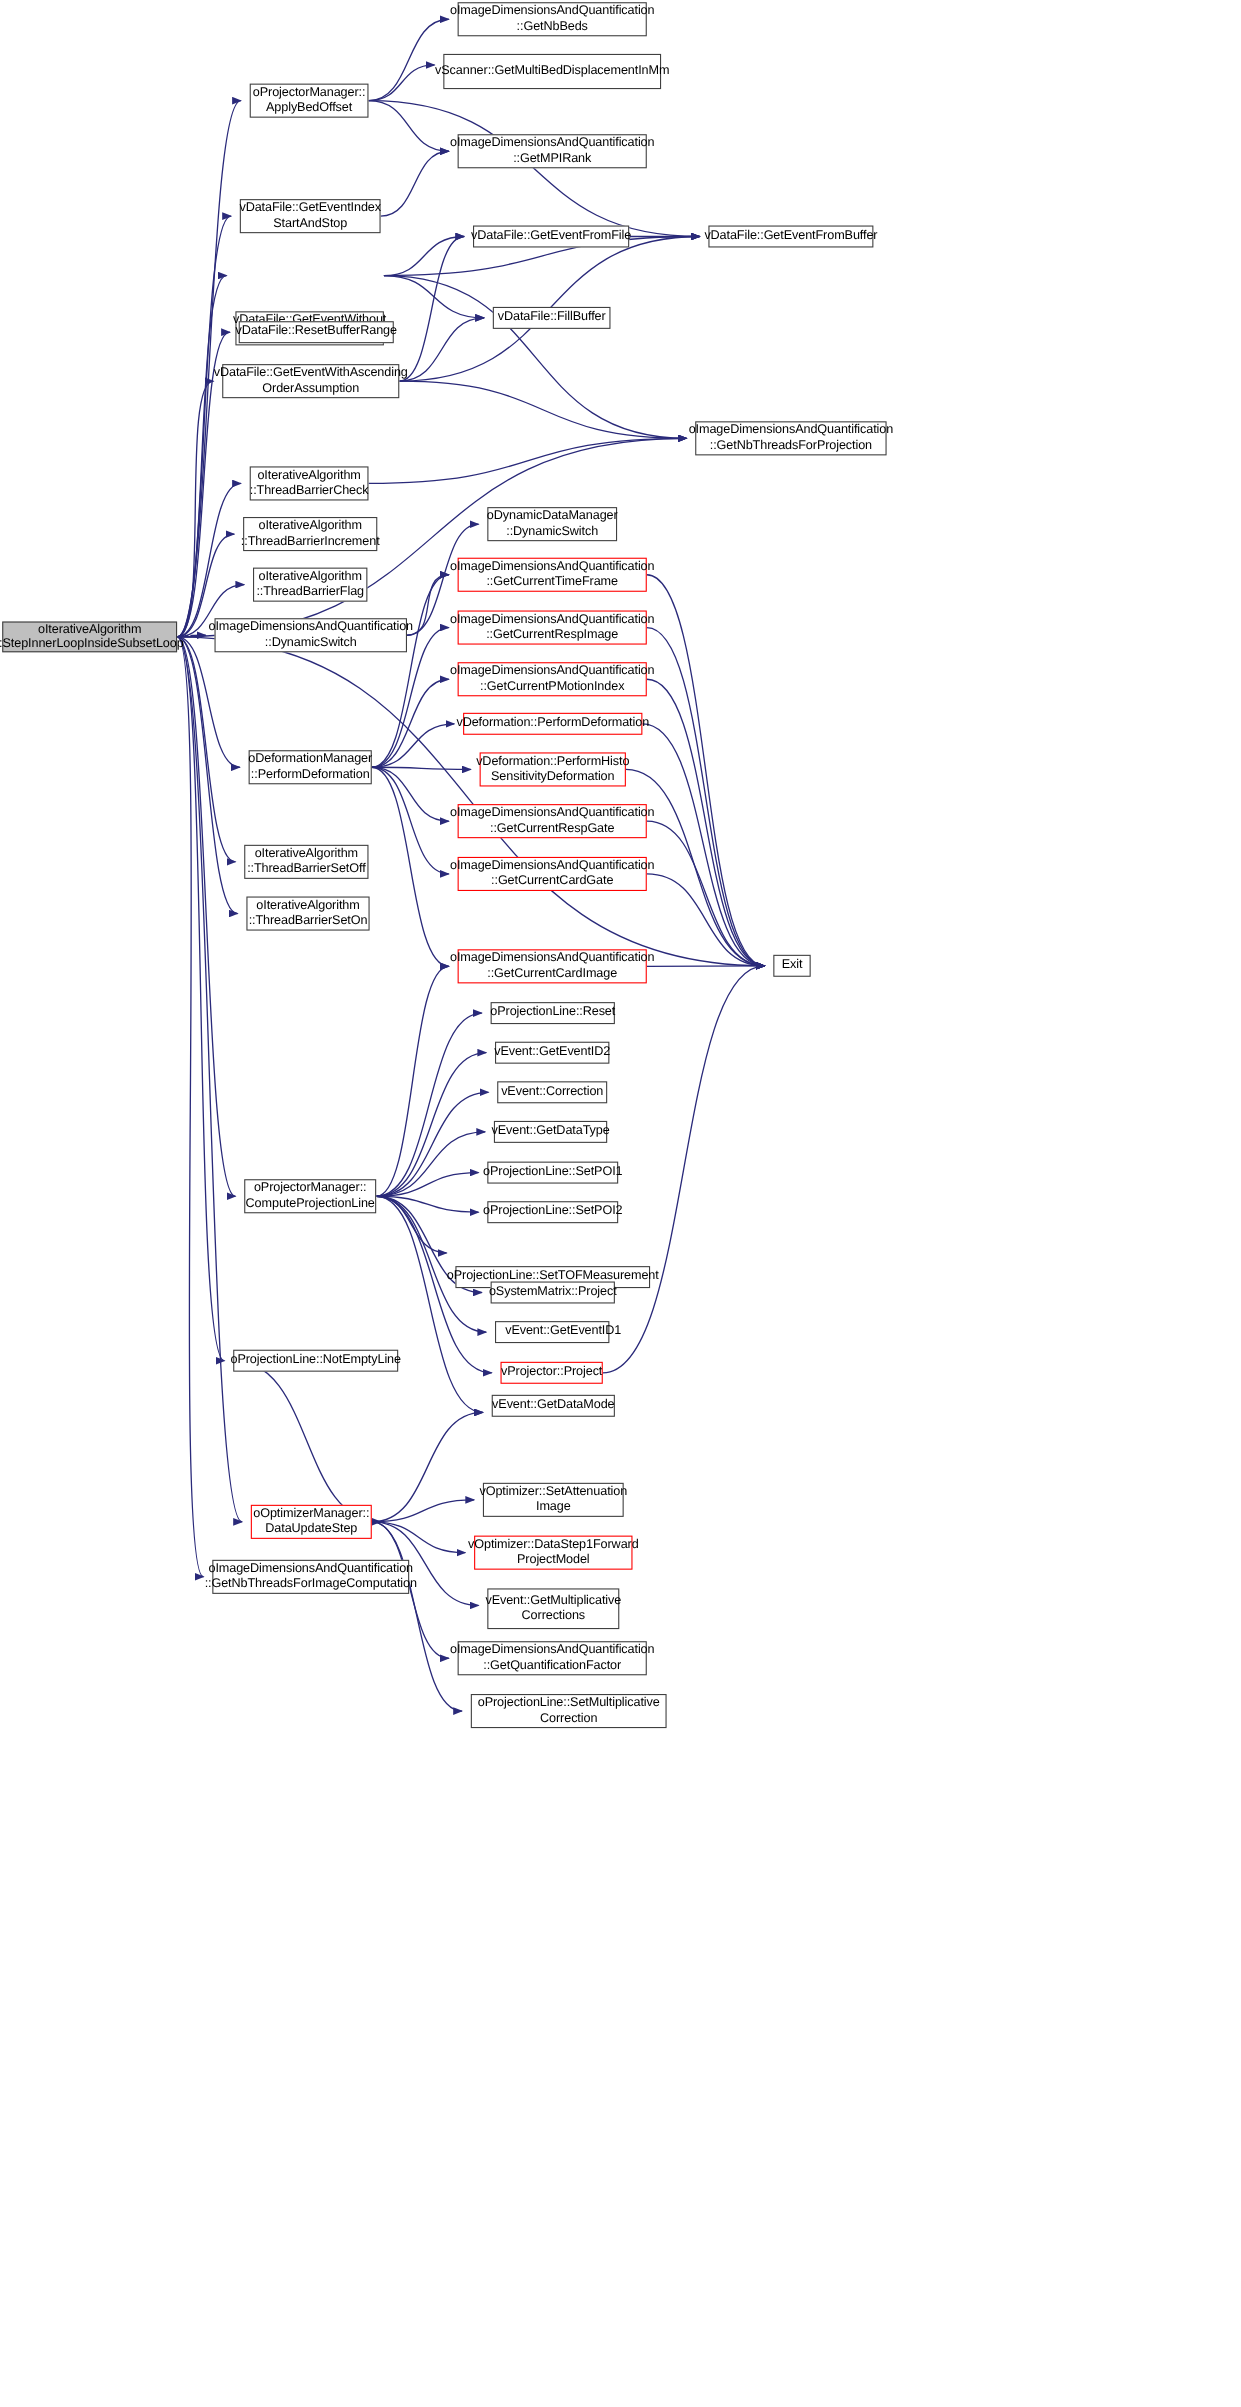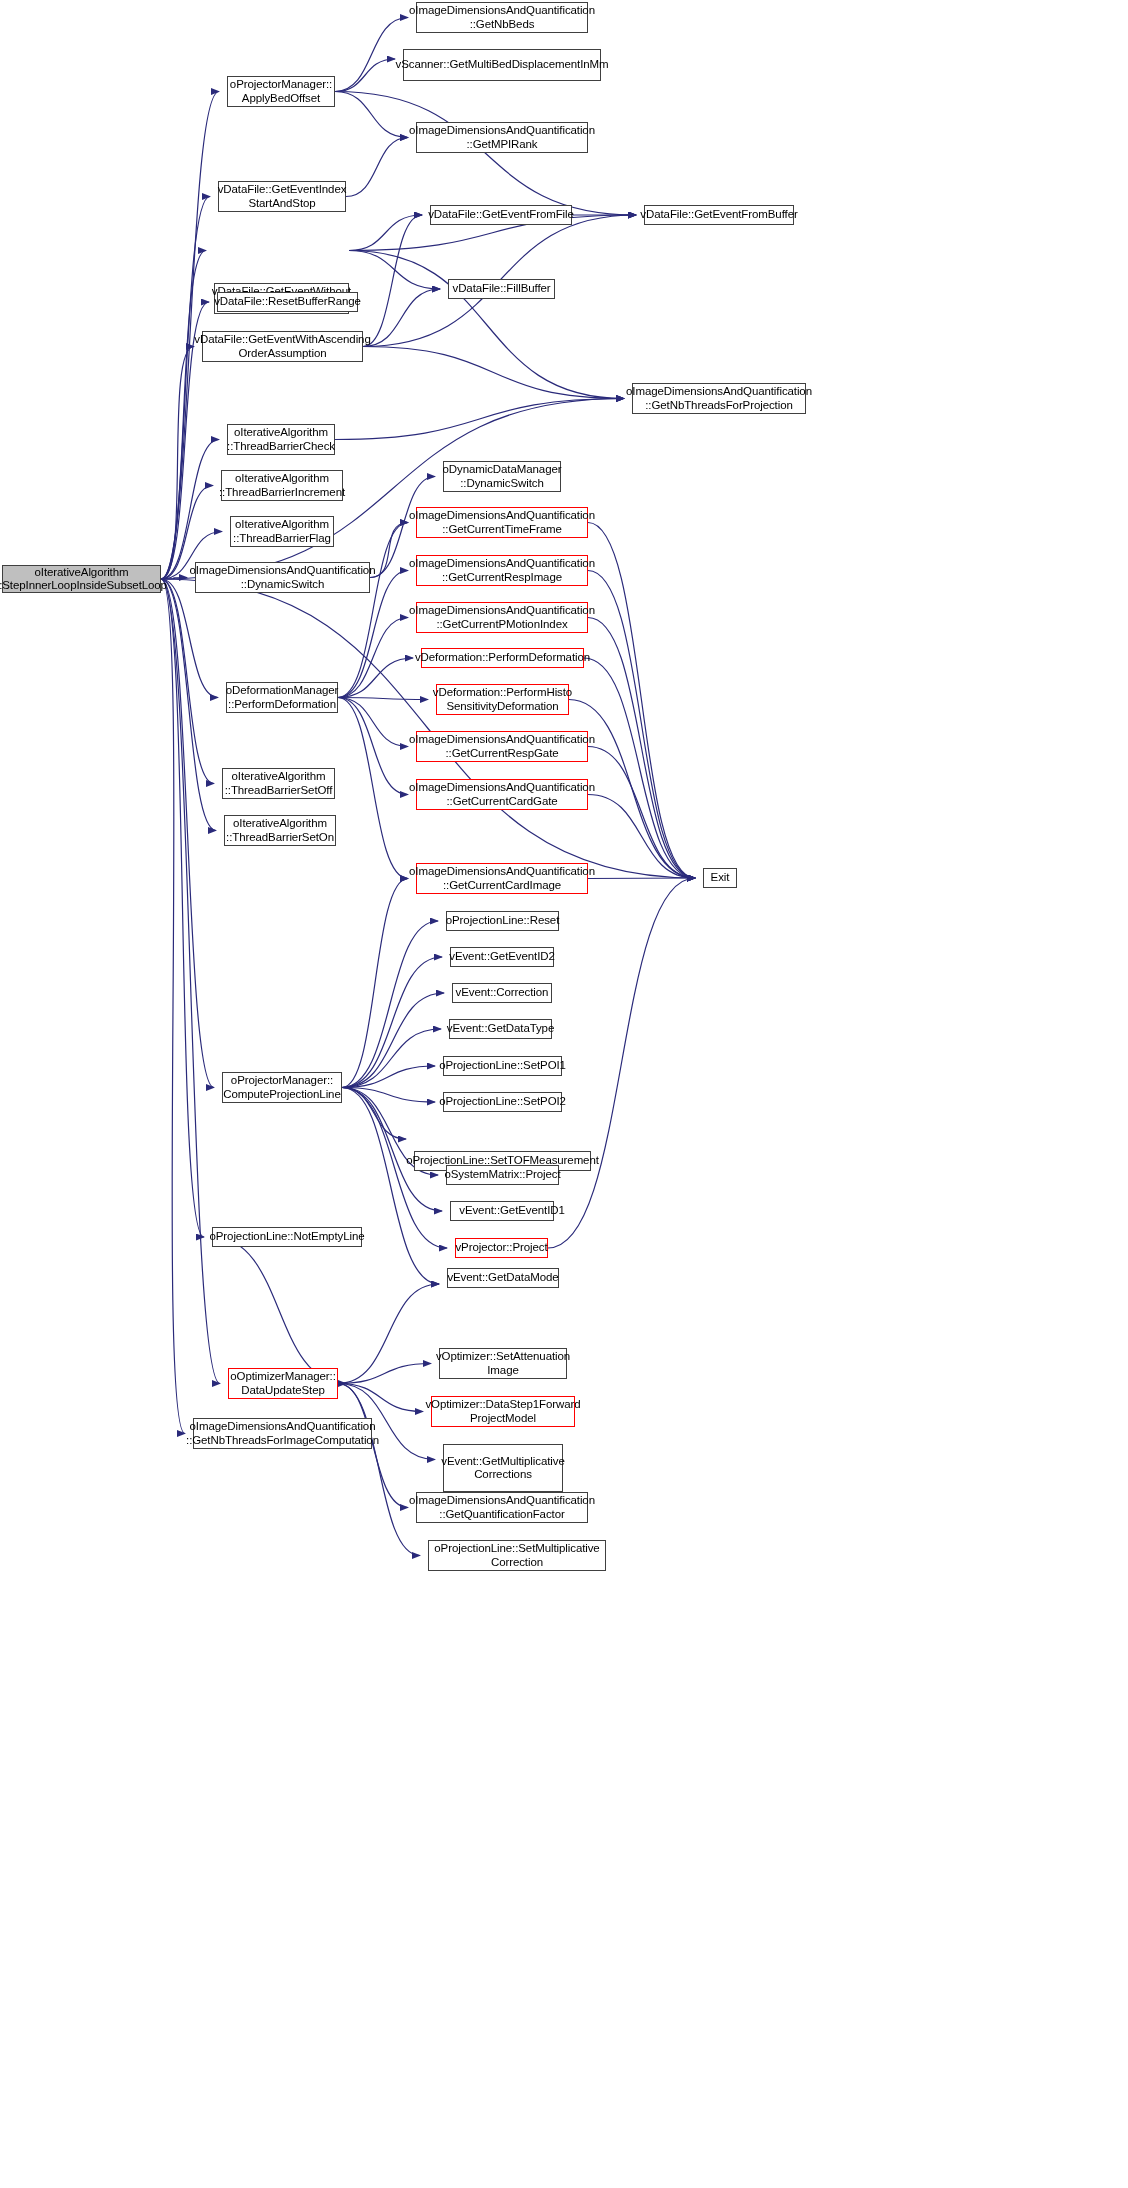--- a/index.html
+++ b/index.html
@@ -165,20 +165,20 @@
       <div class="node" style="left: 212px; top: 1227px; width: 150px; height: 20px;">oProjectionLine::NotEmptyLine</div>
       <div class="node" style="left: 447px; top: 1240px; width: 112px; height: 20px; margin-top: 28px;">vEvent::GetDataMode</div>
       <div class="node" style="left: 439px; top: 1348px; width: 128px; height: 31px;">vOptimizer::SetAttenuation
 Image</div>
       <div class="node red" style="left: 228px; top: 1368px; width: 110px; height: 31px;">oOptimizerManager::
 DataUpdateStep</div>
       <div class="node red" style="left: 431px; top: 1396px; width: 144px; height: 31px;">vOptimizer::DataStep1Forward
 ProjectModel</div>
       <div class="node" style="left: 193px; top: 1418px; width: 179px; height: 31px;">oImageDimensionsAndQuantification
 ::GetNbThreadsForImageComputation</div>
-      <div class="node" style="left: 443px; top: 1444px; width: 120px; height: 48px;">vEvent::GetMultiplicative
+      <div class="node" style="left: 443px; top: 1444px; width: 120px; height: 37px;">vEvent::GetMultiplicative
 Corrections</div>
       <div class="node" style="left: 416px; top: 1492px; width: 172px; height: 31px;">oImageDimensionsAndQuantification
 ::GetQuantificationFactor</div>
       <div class="node" style="left: 428px; top: 1540px; width: 178px; height: 31px;">oProjectionLine::SetMultiplicative
 Correction</div>
     </div>
 </div>
 
 </body></html>

